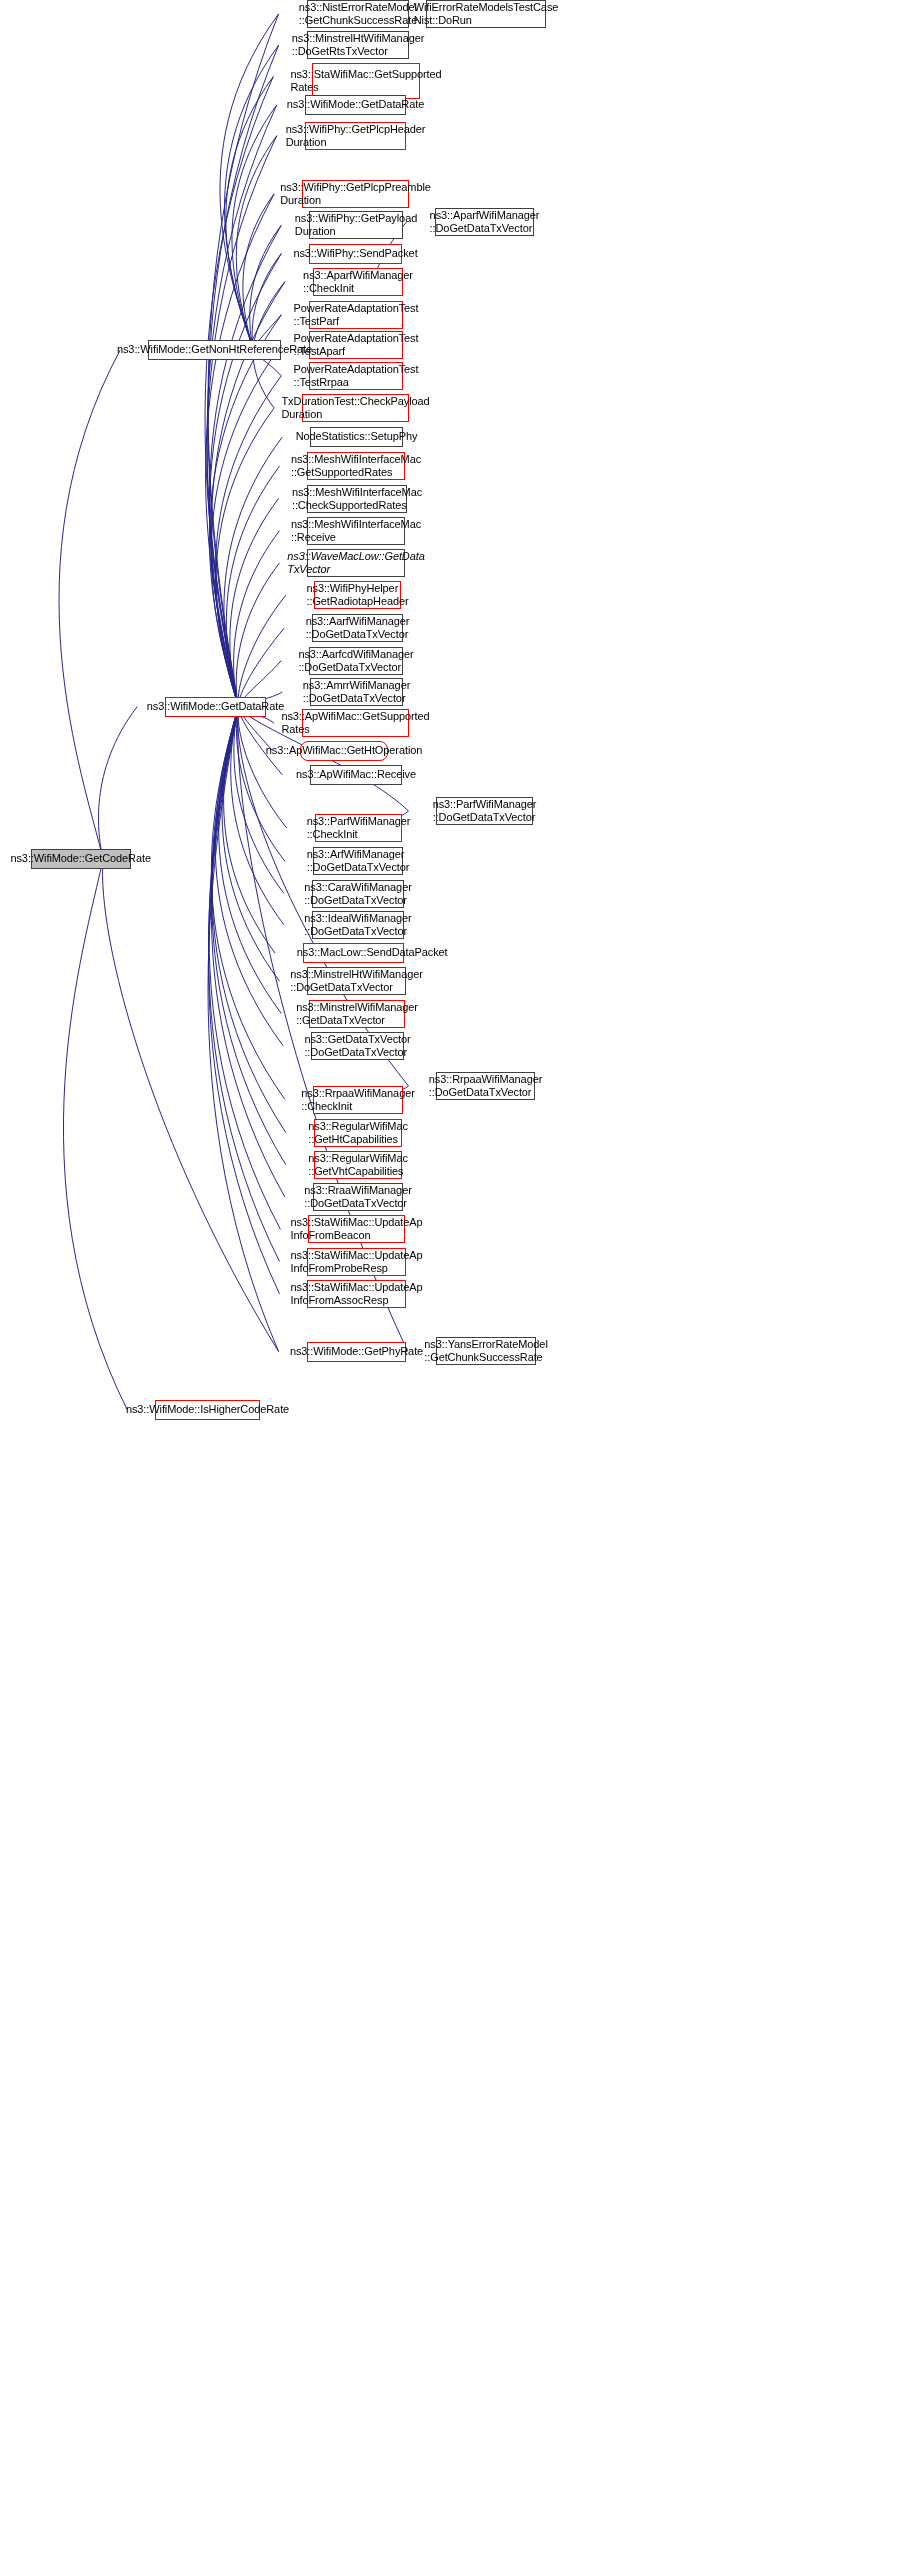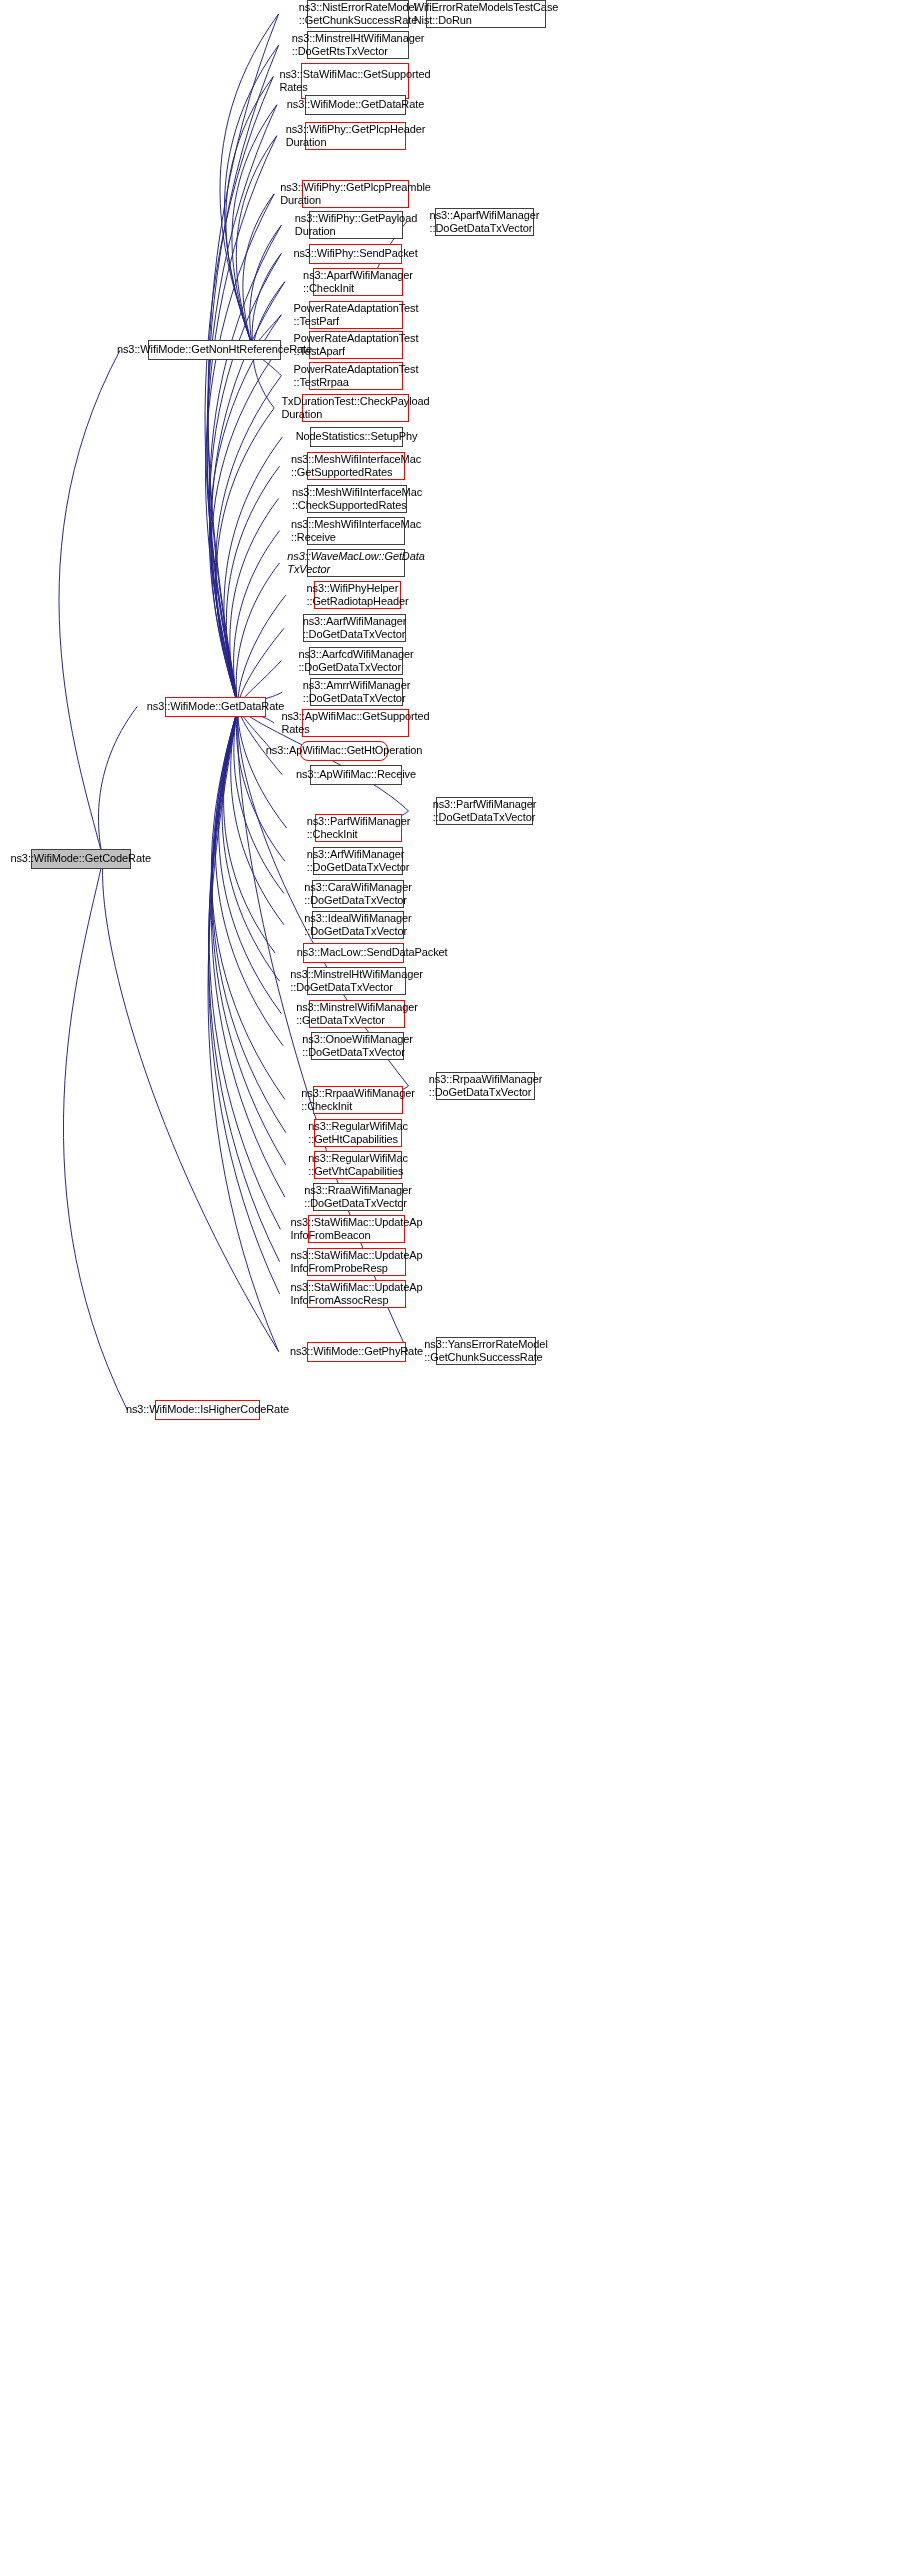--- a/index.html
+++ b/index.html
@@ -101,21 +101,21 @@
       <path d="M305,85.5 C175.38,380.96999999999997 246.12,676.44 266,789" fill="none" stroke="#25258c" stroke-width="1.1" marker-end="url(#ah)"></path>
       <path d="M311,50.5 C180.89999999999998,360.67 246.60000000000002,670.84 266,789" fill="none" stroke="#25258c" stroke-width="1.1" marker-end="url(#ah)"></path>
     </svg>
   <div id="node-layer">
       <div class="node" style="left: 279px; top: 0px; width: 102px; height: 28px;">ns3::NistErrorRateModel
 ::GetChunkSuccessRate</div>
       <div class="node" style="left: 398px; top: 0px; width: 120px; height: 28px;">WifiErrorRateModelsTestCase
 Nist::DoRun</div>
       <div class="node" style="left: 279px; top: 31px; width: 102px; height: 28px;">ns3::MinstrelHtWifiManager
 ::DoGetRtsTxVector</div>
-      <div class="node red" style="left: 273px; top: 63px; width: 108px; height: 36px;">ns3::StaWifiMac::GetSupported
+      <div class="node red" style="left: 284px; top: 63px; width: 108px; height: 36px;">ns3::StaWifiMac::GetSupported
 Rates</div>
       <div class="node" style="left: 277px; top: 95px; width: 101px; height: 20px;">ns3::WifiMode::GetDataRate</div>
       <div class="node red" style="left: 277px; top: 122px; width: 101px; height: 28px;">ns3::WifiPhy::GetPlcpHeader
 Duration</div>
       <div class="node red" style="left: 274px; top: 180px; width: 107px; height: 28px;">ns3::WifiPhy::GetPlcpPreamble
 Duration</div>
       <div class="node" style="left: 407px; top: 208px; width: 99px; height: 28px;">ns3::AparfWifiManager
 ::DoGetDataTxVector</div>
       <div class="node" style="left: 281px; top: 211px; width: 94px; height: 28px;">ns3::WifiPhy::GetPayload
 Duration</div>
@@ -134,21 +134,21 @@
       <div class="node red" style="left: 279px; top: 452px; width: 98px; height: 28px;">ns3::MeshWifiInterfaceMac
 ::GetSupportedRates</div>
       <div class="node" style="left: 279px; top: 485px; width: 100px; height: 28px;">ns3::MeshWifiInterfaceMac
 ::CheckSupportedRates</div>
       <div class="node" style="left: 279px; top: 517px; width: 98px; height: 28px;">ns3::MeshWifiInterfaceMac
 ::Receive</div>
       <div class="node" style="left: 279px; top: 549px; width: 98px; height: 28px; font-style: italic;">ns3::WaveMacLow::GetData
 TxVector</div>
       <div class="node red" style="left: 286px; top: 581px; width: 87px; height: 28px;">ns3::WifiPhyHelper
 ::GetRadiotapHeader</div>
-      <div class="node" style="left: 275px; top: 614px; width: 103px; height: 28px;">ns3::AarfWifiManager
+      <div class="node" style="left: 284px; top: 614px; width: 91px; height: 28px;">ns3::AarfWifiManager
 ::DoGetDataTxVector</div>
       <div class="node" style="left: 281px; top: 647px; width: 94px; height: 28px;">ns3::AarfcdWifiManager
 ::DoGetDataTxVector</div>
       <div class="node" style="left: 282px; top: 678px; width: 93px; height: 28px;">ns3::AmrrWifiManager
 ::DoGetDataTxVector</div>
       <div class="node red" style="left: 274px; top: 709px; width: 107px; height: 28px;">ns3::ApWifiMac::GetSupported
 Rates</div>
       <div class="node red" style="left: 272px; top: 741px; width: 88px; height: 20px; border-radius: 8px;">ns3::ApWifiMac::GetHtOperation</div>
       <div class="node" style="left: 282px; top: 765px; width: 92px; height: 20px;">ns3::ApWifiMac::Receive</div>
       <div class="node" style="left: 408px; top: 797px; width: 97px; height: 28px;">ns3::ParfWifiManager
@@ -159,21 +159,21 @@
 ::DoGetDataTxVector</div>
       <div class="node" style="left: 284px; top: 880px; width: 92px; height: 28px;">ns3::CaraWifiManager
 ::DoGetDataTxVector</div>
       <div class="node" style="left: 284px; top: 911px; width: 92px; height: 28px;">ns3::IdealWifiManager
 ::DoGetDataTxVector</div>
       <div class="node red" style="left: 275px; top: 943px; width: 101px; height: 20px; padding-left: 40px;">ns3::MacLow::SendDataPacket</div>
       <div class="node" style="left: 279px; top: 967px; width: 99px; height: 28px;">ns3::MinstrelHtWifiManager
 ::DoGetDataTxVector</div>
       <div class="node red" style="left: 281px; top: 1000px; width: 96px; height: 28px;">ns3::MinstrelWifiManager
 ::GetDataTxVector</div>
-      <div class="node" style="left: 283px; top: 1032px; width: 93px; height: 28px;">ns3::OnoeWifiManager
+      <div class="node" style="left: 283px; top: 1032px; width: 93px; height: 28px;">ns3::GetDataTxVector
 ::DoGetDataTxVector</div>
       <div class="node" style="left: 408px; top: 1072px; width: 99px; height: 28px;">ns3::RrpaaWifiManager
 ::DoGetDataTxVector</div>
       <div class="node red" style="left: 285px; top: 1086px; width: 90px; height: 28px;">ns3::RrpaaWifiManager
 ::CheckInit</div>
       <div class="node red" style="left: 286px; top: 1119px; width: 88px; height: 28px;">ns3::RegularWifiMac
 ::GetHtCapabilities</div>
       <div class="node red" style="left: 286px; top: 1151px; width: 88px; height: 28px;">ns3::RegularWifiMac
 ::GetVhtCapabilities</div>
       <div class="node" style="left: 285px; top: 1183px; width: 90px; height: 28px;">ns3::RraaWifiManager

